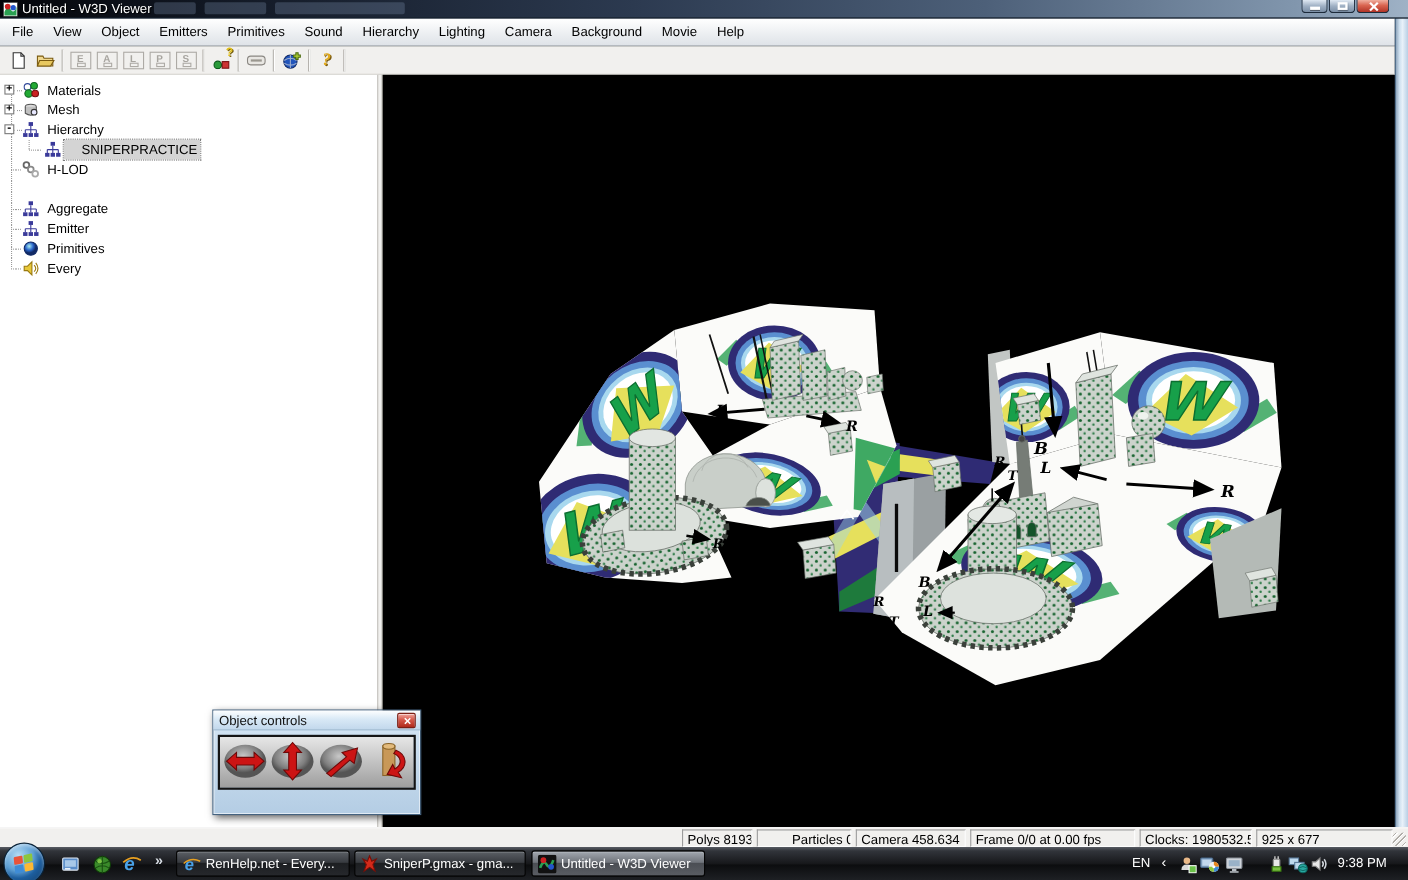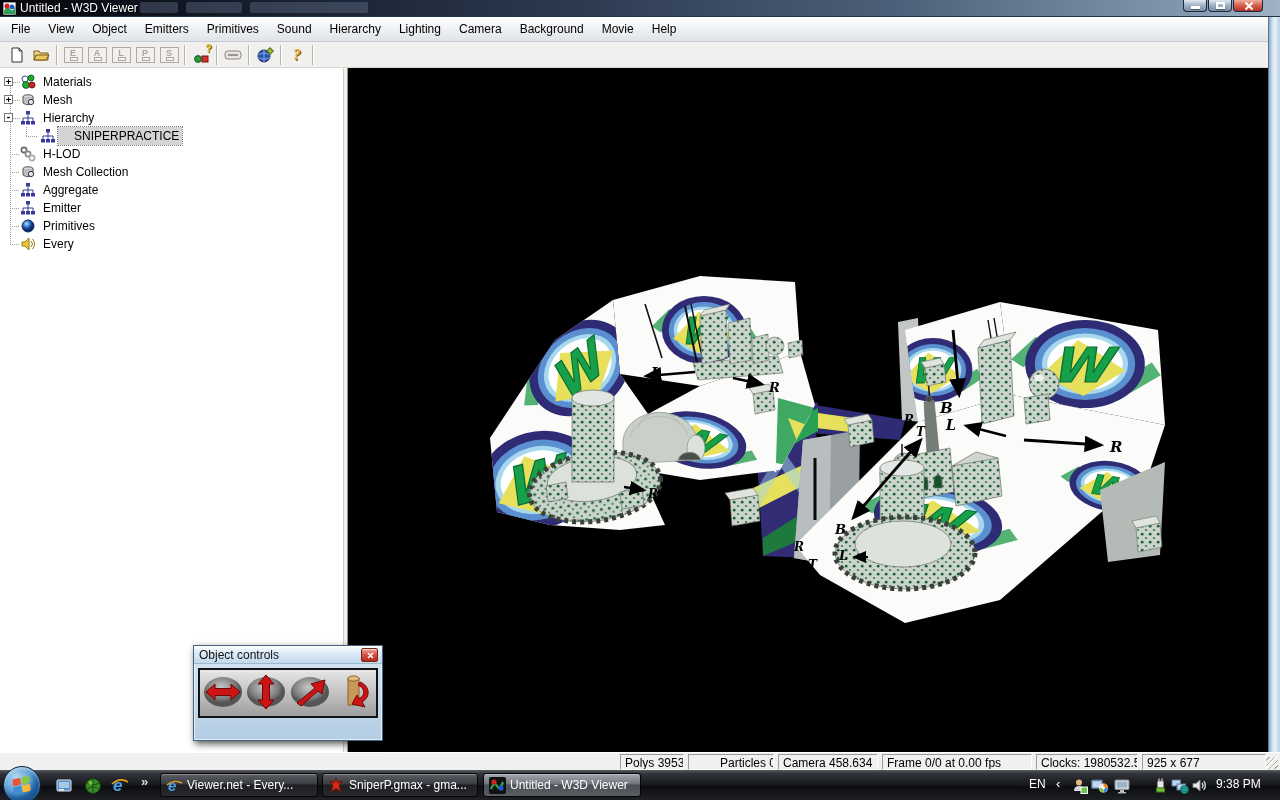--- a/index.html
+++ b/index.html
@@ -268,29 +268,20 @@
     <span class="tlabel sel" style="left:58px;padding-left:16px;">SNIPERPRACTICE</span>
   </div>
   <div class="trow" style="top:77px;">
     <i class="stub" style="left:10px;top:9px;width:10px;"></i>
     <span class="ticon"><svg width="16" height="16">
           <circle cx="4" cy="4" r="2.6" fill="none" stroke="#666" stroke-width="1.6"></circle>
           <circle cx="8" cy="8" r="2.6" fill="none" stroke="#888" stroke-width="1.6"></circle>
           <circle cx="12" cy="12" r="2.6" fill="none" stroke="#aaa" stroke-width="1.6"></circle>
         </svg></span>
     <span class="tlabel" style="left:40px;">H-LOD</span>
-  </div>
-  <div class="trow" style="top:95px;">
-    <i class="stub" style="left:10px;top:9px;width:10px;"></i>
-    <span class="ticon"><svg width="16" height="16">
-          <ellipse cx="8" cy="5" rx="5" ry="2.2" fill="#d8d8d8" stroke="#555"></ellipse>
-          <path d="M3,5 L3,11 Q8,14.5 13,11 L13,5" fill="#c0c0c0" stroke="#555"></path>
-          <circle cx="11" cy="10" r="2.6" fill="#e8e8ff" stroke="#333"></circle>
-        </svg></span>
-    <span class="tlabel" style="left:40px;">Mesh Collection</span>
   </div>
   <div class="trow" style="top:113px;">
     <i class="stub" style="left:10px;top:9px;width:10px;"></i>
     <span class="ticon"><svg width="16" height="16">
           <rect x="6" y="1" width="4" height="3.5" fill="#3a3a9a"></rect>
           <path d="M8,4.5 L8,8 M3,8 L13,8 M3,8 L3,11 M8,8 L8,11 M13,8 L13,11" stroke="#3a3a9a" fill="none"></path>
           <rect x="1" y="11" width="4" height="3.5" fill="#3a3a9a"></rect>
           <rect x="6" y="11" width="4" height="3.5" fill="#3a3a9a"></rect>
           <rect x="11" y="11" width="4" height="3.5" fill="#3a3a9a"></rect>
         </svg></span>
@@ -576,21 +567,21 @@
         <rect x="16" y="6" width="11" height="27" fill="#c89858" stroke="#8a6428"></rect>
         <ellipse cx="21.5" cy="6.5" rx="5.5" ry="2.6" fill="#e2ba7c" stroke="#8a6428"></ellipse>
         <path d="M28,10 C38,14 39,25 30,30 L33,35 L20,32 L25,23 L27,27 C34,23 33,16 26,13 Z" fill="#cc1414" stroke="#6e0808"></path>
       </svg>
     </button>
   </div>
 </div>
 
 <div class="statusbar">
   <span class="sready">Ready</span>
-  <span class="spane" style="left:620px;width:64px;">Polys 3953</span>
+  <span class="spane" style="left:620px;width:64px;">Polys 8193</span>
   <span class="spane" style="left:688px;width:86px;padding-left:31px;">Particles 0</span>
   <span class="spane" style="left:778px;width:100px;">Camera 458.634</span>
   <span class="spane" style="left:882px;width:150px;">Frame 0/0 at 0.00 fps</span>
   <span class="spane" style="left:1036px;width:102px;">Clocks: 1980532.50</span>
   <span class="spane" style="left:1142px;width:124px;">925 x 677</span>
   <span class="sgrip"></span>
 </div>
 
 <div class="taskbar"></div>
 <div class="startorb">
@@ -621,21 +612,21 @@
       <path d="M2,9 Q10,2 18,7" stroke="#e8a020" stroke-width="1.6" fill="none"></path>
     </svg>
 </span>
 <span class="qchev">»</span>
 
 <span class="taskbtn" style="left:160px;width:158px;">
   <svg width="17" height="17">
       <text x="2" y="14" font-size="15" font-style="italic" font-weight="bold" fill="#4aa2e8">e</text>
       <path d="M1,8 Q8,2 16,6" stroke="#e8a020" stroke-width="1.4" fill="none"></path>
     </svg>
-  <span>Viewer.net - Every...</span>
+  <span>RenHelp.net - Every...</span>
 </span>
 <span class="taskbtn" style="left:322px;width:156px;">
   <svg width="16" height="17">
       <path d="M8,1 L10,6 L14,4 L11,9 L13,15 L8,11.5 L3,15 L5,9 L2,4 L6,6 Z" fill="#d42a1a" stroke="#7a0e06"></path>
     </svg>
   <span>SniperP.gmax - gma...</span>
 </span>
 <span class="taskbtn active" style="left:483px;width:158px;">
   <svg width="17" height="17">
       <rect width="17" height="17" fill="#111" rx="2"></rect>

